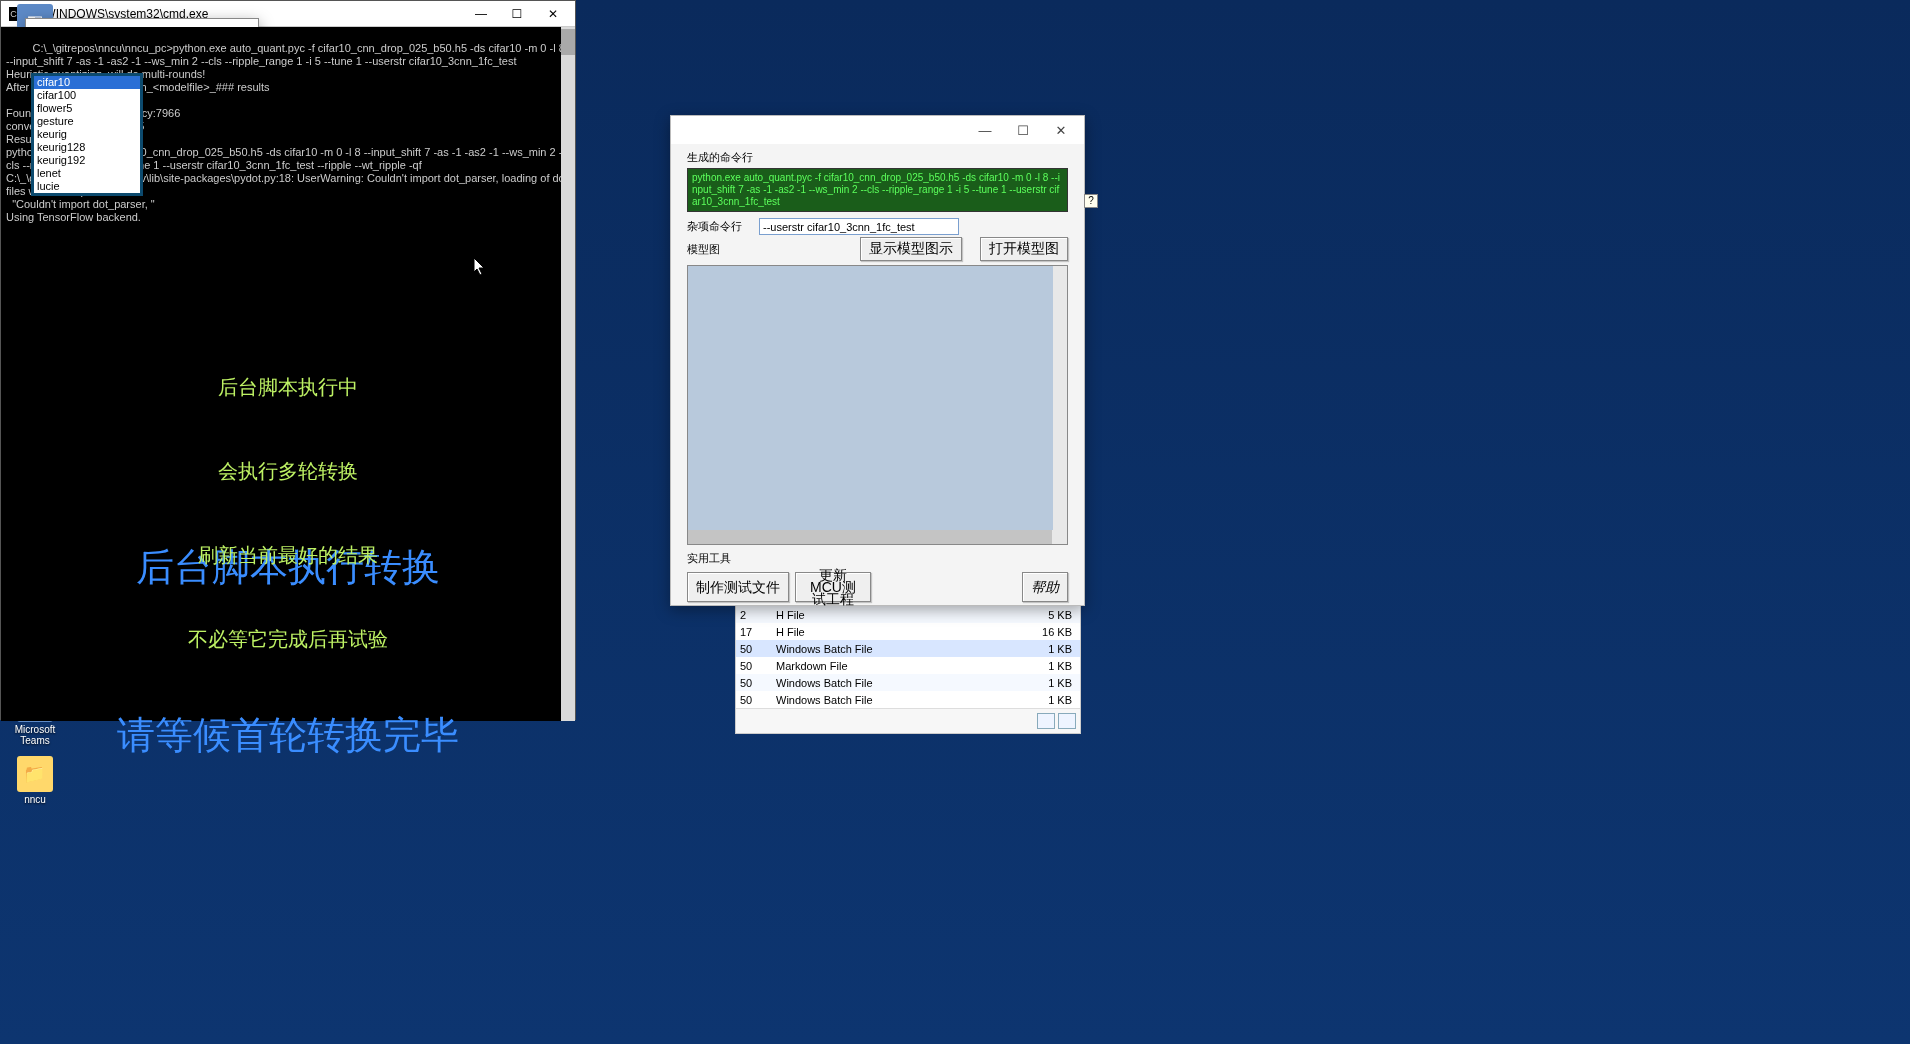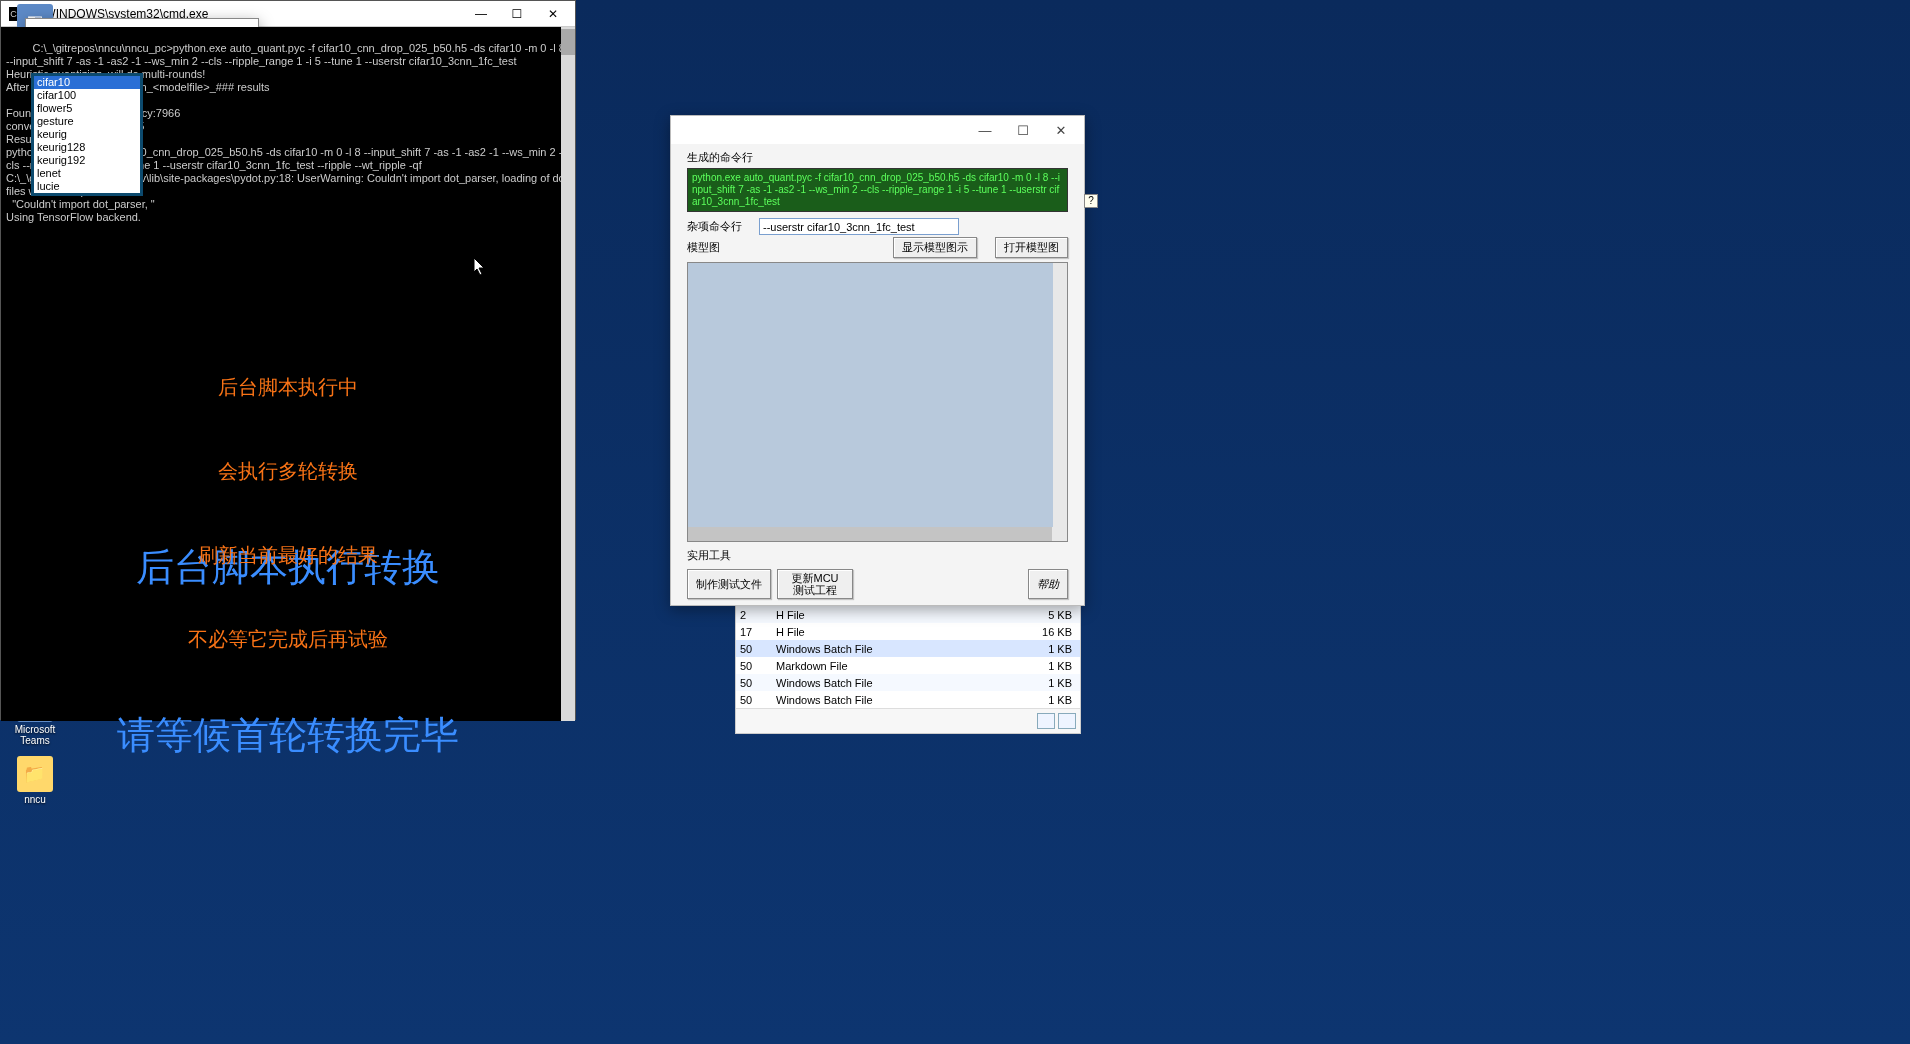--- a/index.html
+++ b/index.html
@@ -32,33 +32,33 @@
 
 #cmd-win { left:83px; top:79px; width:576px; height:720px; background:#000; border:1px solid #555; }
 #cmd-win .titlebar { background:#fff; color:#000; height:26px; font-size:12px; border-bottom:1px solid #ccc; }
 #cmd-win .titlebar .icon { width:14px; height:14px; background:#000; color:#ccc; font-size:9px; display:inline-flex; align-items:center; justify-content:center; margin-right:6px; }
 #cmd-win .ctl { display:flex; }
 #cmd-win .ctl span { width:36px; text-align:center; font-size:12px; }
 .cmd-body { position:relative; height:694px; background:#000; color:#ccc; font-family:"Consolas",monospace; font-size:11px; line-height:12px; padding:3px 5px; white-space:pre-wrap; word-break:break-all; }
 .cmd-body .sb { position:absolute; right:0; top:0; width:14px; height:100%; background:#dadada; }
 .cmd-body .sb .thumb { background:#a9a9a9; height:26px; margin-top:2px; }
 .overlay-big { position:absolute; left:0; right:0; top:400px; text-align:center; color:#3a8dff; font-size:38px; line-height:56px; font-weight:500; }
-.overlay-small { position:absolute; left:0; right:0; bottom:12px; text-align:center; color:#f97316; font-size:20px; line-height:28px; }
+.overlay-small { position:absolute; left:0; right:0; bottom:12px; text-align:center; color:#bef264; font-size:20px; line-height:28px; }
 
 
 #gui-win { left:670px; top:115px; width:415px; height:491px; background:#f4f4f4; border:1px solid #bbb; }
 #gui-win .titlebar { background:#fff; height:28px; }
 #gui-win .titlebar .ctl span { width:38px; text-align:center; color:#444; font-size:13px; }
 .gui-body { padding:6px 16px; font-size:11px; }
 .gui-body .sect { margin-bottom:6px; }
 .cmdline { background:#1a5d1a; color:#5cff5c; border:1px solid #333; padding:3px 4px; font-size:10px; line-height:12px; word-break:break-all; margin-top:3px; }
 .extra-row { display:flex; align-items:center; gap:17px; margin-top:6px; }
 .extra-row input { border:1px solid #7a9fcf; height:17px; font-size:11px; padding:0 3px; width:200px; }
 .model-row { display:flex; align-items:center; margin-top:2px; gap:18px; }
-.btn3d { background:#efefef; border:1px solid #888; padding:2px 8px; font-size:11px; box-shadow:inset 1px 1px 0 #fff,1px 1px 1px rgba(0,0,0,.2); }
+.btn3d { background:#efefef; border:1px solid #888; padding:2px 8px; font-size:14px; box-shadow:inset 1px 1px 0 #fff,1px 1px 1px rgba(0,0,0,.2); }
 .canvas { background:#b8c9dc; border:1px solid #888; height:280px; margin-top:4px; position:relative; }
 .canvas .sb-v { position:absolute; right:0; top:0; width:14px; height:calc(100% - 14px); background:#e8e8e8; }
 .canvas .sb-h { position:absolute; bottom:0; left:0; height:14px; width:100%; background:#e8e8e8; }
 .canvas .sb-h .thumb { background:#c4c4c4; height:100%; width:96%; }
 .util-row { display:flex; gap:6px; margin-top:6px; align-items:flex-start; }
 .util-row .btn3d { height:30px; display:flex; align-items:center; justify-content:center; text-align:center; line-height:12px; }
 .util-row .help { margin-left:auto;font-style:italic; }
 
 
 .filelist { position:absolute; left:735px; top:605px; width:346px; background:#fff; font-size:11px; border:1px solid #ccc; z-index:-1; }

